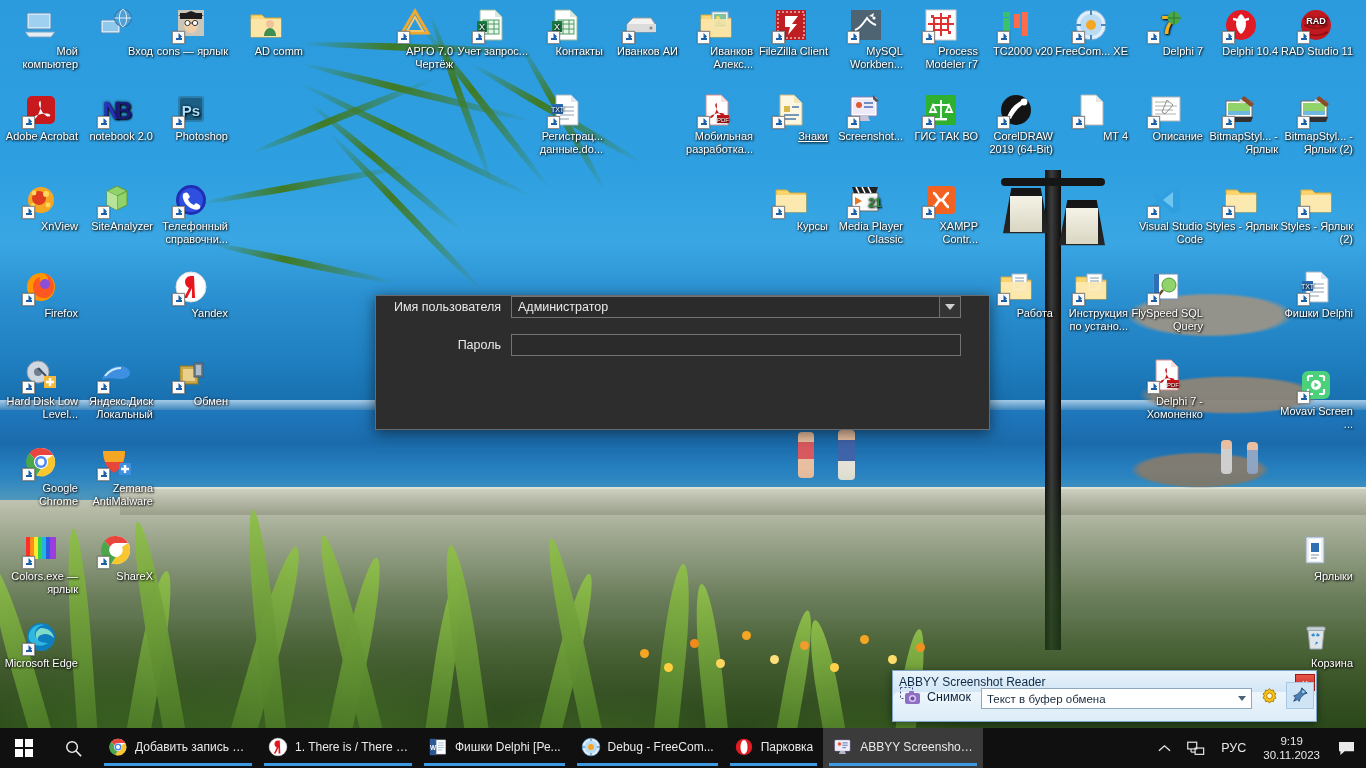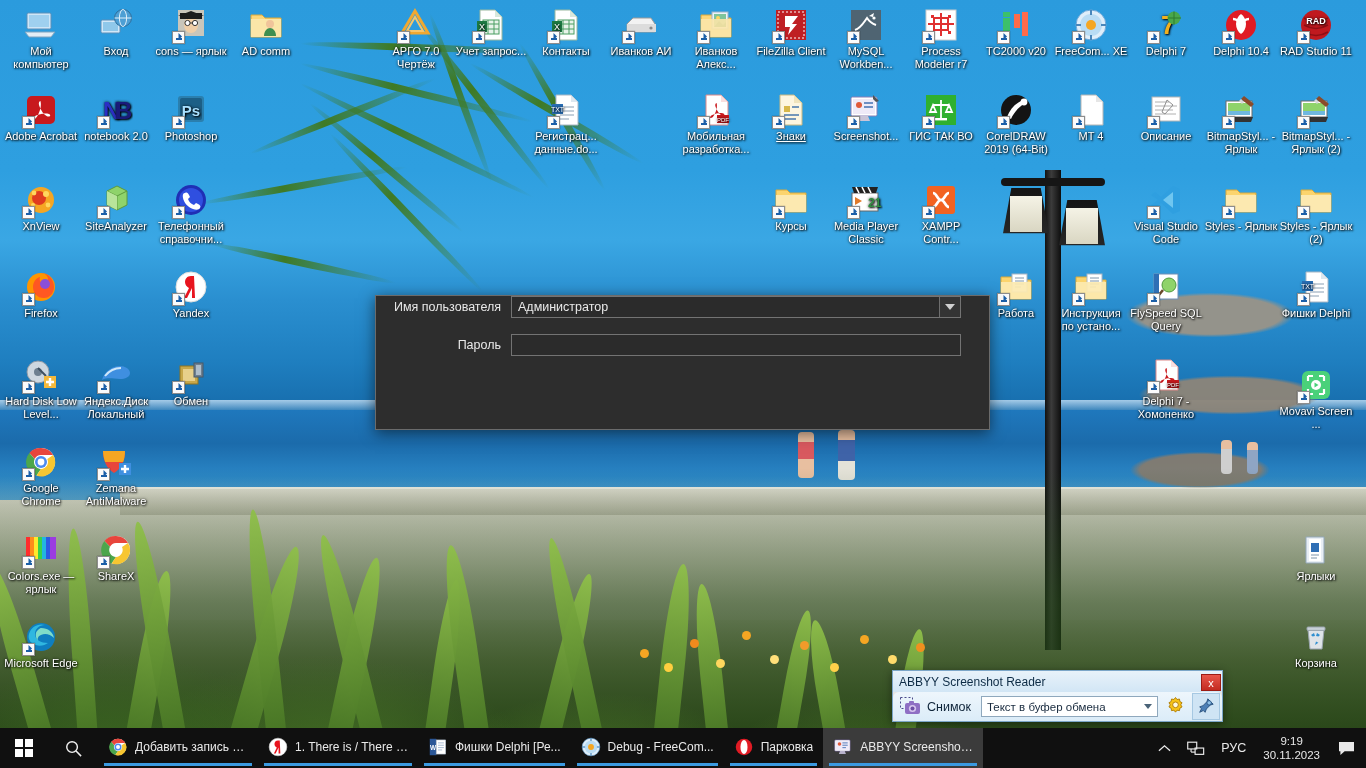--- a/index.html
+++ b/index.html
@@ -74,21 +74,21 @@
   .person{ position:absolute; border-radius:4px; }
 
   
   .icon{
     position:absolute; width:74px; text-align:center;
     color:#fff; font-size:11px; line-height:12.5px;
     text-shadow:1px 1px 2px rgba(0,0,0,.95), 0 0 3px rgba(0,0,0,.8);
     cursor:default; user-select:none;
   }
   .icon .glyph{ width:34px; height:34px; margin:0 auto 3px; position:relative; }
-  .icon .lbl{ display:block; word-wrap:break-word; }
+  .icon .lbl{ display:block; word-wrap:break-word;text-align:right; }
   .shortcut-arrow{
     position:absolute; left:-2px; bottom:-2px; width:13px; height:13px;
     background:#fbfbfb; border:1px solid #8d8d8d;
     box-shadow:0 0 1px rgba(0,0,0,.5);
   }
   .shortcut-arrow::after{
     content:""; position:absolute; left:3px; top:2px;
     border-left:5px solid transparent; border-bottom:5px solid #1b5fa8;
     transform:rotate(-45deg);
   }
@@ -126,39 +126,39 @@
   }
   #passwordField{ width:450px; }
   .dlg-btn{
     width:68px; height:22px; background:#3a3a3a; border:1px solid #7a7a7a;
     color:#f0f0f0; font-size:12px; font-family:"Liberation Sans",sans-serif;
     cursor:pointer;
   }
 
   
   #abbyy{
-    position:absolute; left:892px; top:670px; width:331px; height:52px;
+    position:absolute; left:892px; top:670px; width:425px; height:52px;
     background:#e5e5e5; border:1px solid #7ca6c8;
     box-shadow:0 2px 8px rgba(0,0,0,.45);
     font-size:11.5px; color:#10253d;
   }
   #abbyyTitleBar{
     height:21px; display:flex; align-items:center; justify-content:space-between;
     background:linear-gradient(to bottom,#e8f2fa,#d2e6f5);
     padding-left:6px;
   }
   #abbyyTitle{ font-size:12px; color:#0d2b45; }
   #abbyyClose{
     width:20px; height:17px; margin-right:1px; margin-top:1px;
     background:linear-gradient(to bottom,#e8564a,#c32b20);
     color:#fff; font-size:11px; line-height:17px; text-align:center;
     border:1px solid #9c1c14; cursor:pointer;
   }
   #abbyyBody{
-    height:29px; display:flex; align-items:center; gap:5px; padding:12px 2px;
+    height:29px; display:flex; align-items:flex-end; gap:5px; padding:12px 2px;
     background:linear-gradient(to bottom,#eef6fc,#dbecf8);
     border-radius:6px;
   }
   #snapBtn{ display:flex; align-items:center; gap:5px; padding:2px 5px; cursor:pointer; }
   #snapLabel{ font-size:12.5px; color:#0e2338; }
   #abbyySelect{
     flex:1; height:21px; background:#fff; border:1px solid #8fa8bd;
     display:flex; align-items:center; justify-content:space-between;
     padding:0 5px; font-size:11.5px; color:#17293d; cursor:pointer;
   }

